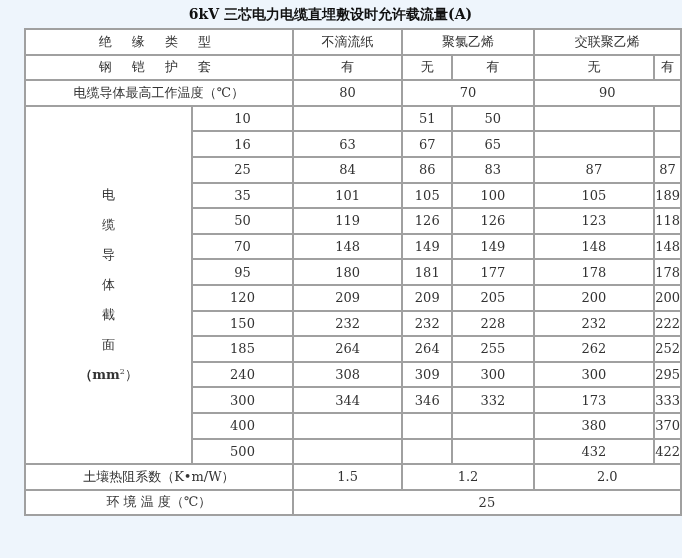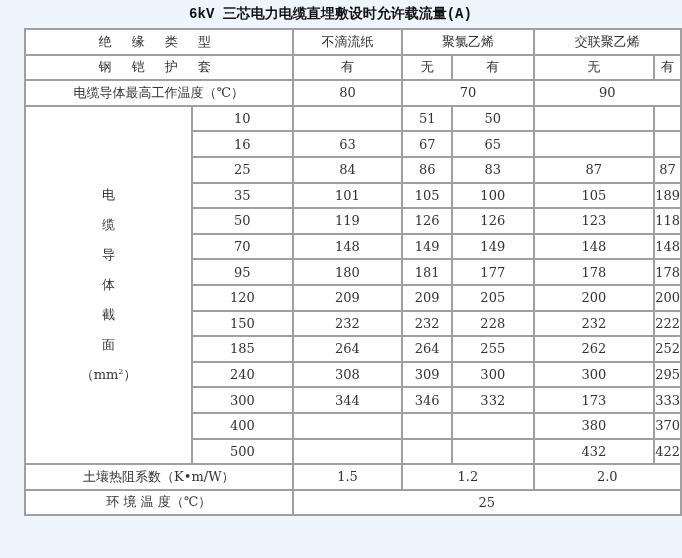--- a/index.html
+++ b/index.html
@@ -1,17 +1,17 @@
 <!DOCTYPE html>
 <html><head>
 <meta charset="utf-8">
 <style>
   html, body { margin:0; padding:0; }
   body { width:682px; height:558px; background:#eef5fc; font-family:"DejaVu Serif","Liberation Serif",serif; color:#222; position:relative; overflow:hidden; }
-  .title { position:absolute; left:0; top:0; width:661px; height:28px; line-height:28px; text-align:center; font-weight:bold; font-size:14px; color:#111;font-family:Liberation Mono, monospace; }
+  .title { position:absolute; left:0; top:0; width:661px; height:28px; line-height:28px; text-align:center; font-weight:bold; font-size:14px; color:#111; }
   table { position:absolute; left:4px; top:28px; border-collapse:collapse; background:#fff; table-layout:fixed;margin-left:20px; }
   td { border:2px solid #a0a0a0; text-align:center; font-size:13px; padding:0; height:23.6px; color:#333; }
   .spaced { letter-spacing:8px; }
   .vert { line-height:1; }
   .vert span { display:block; margin:17px 0; }
   sup { font-size:8px; }
 </style>
 </head>
 <body>
 
@@ -48,21 +48,21 @@
       <td colspan="2">90</td>
     </tr>
   <tr>
         <td rowspan="14" class="vert">
           <span>电</span>
           <span>缆</span>
           <span>导</span>
           <span>体</span>
           <span>截</span>
           <span>面</span>
-          <span><b style="font-weight:normal">（mm</b><sup>2</sup><b style="font-weight:normal">）</b></span>
+          <span><b style="font-weight:bold">（mm</b><sup>2</sup><b style="font-weight:normal">）</b></span>
         </td>
         <td>10</td>
         <td></td>
         <td>51</td>
         <td>50</td>
         <td></td>
         <td></td>
       </tr>
       <tr>
         <td>16</td>

